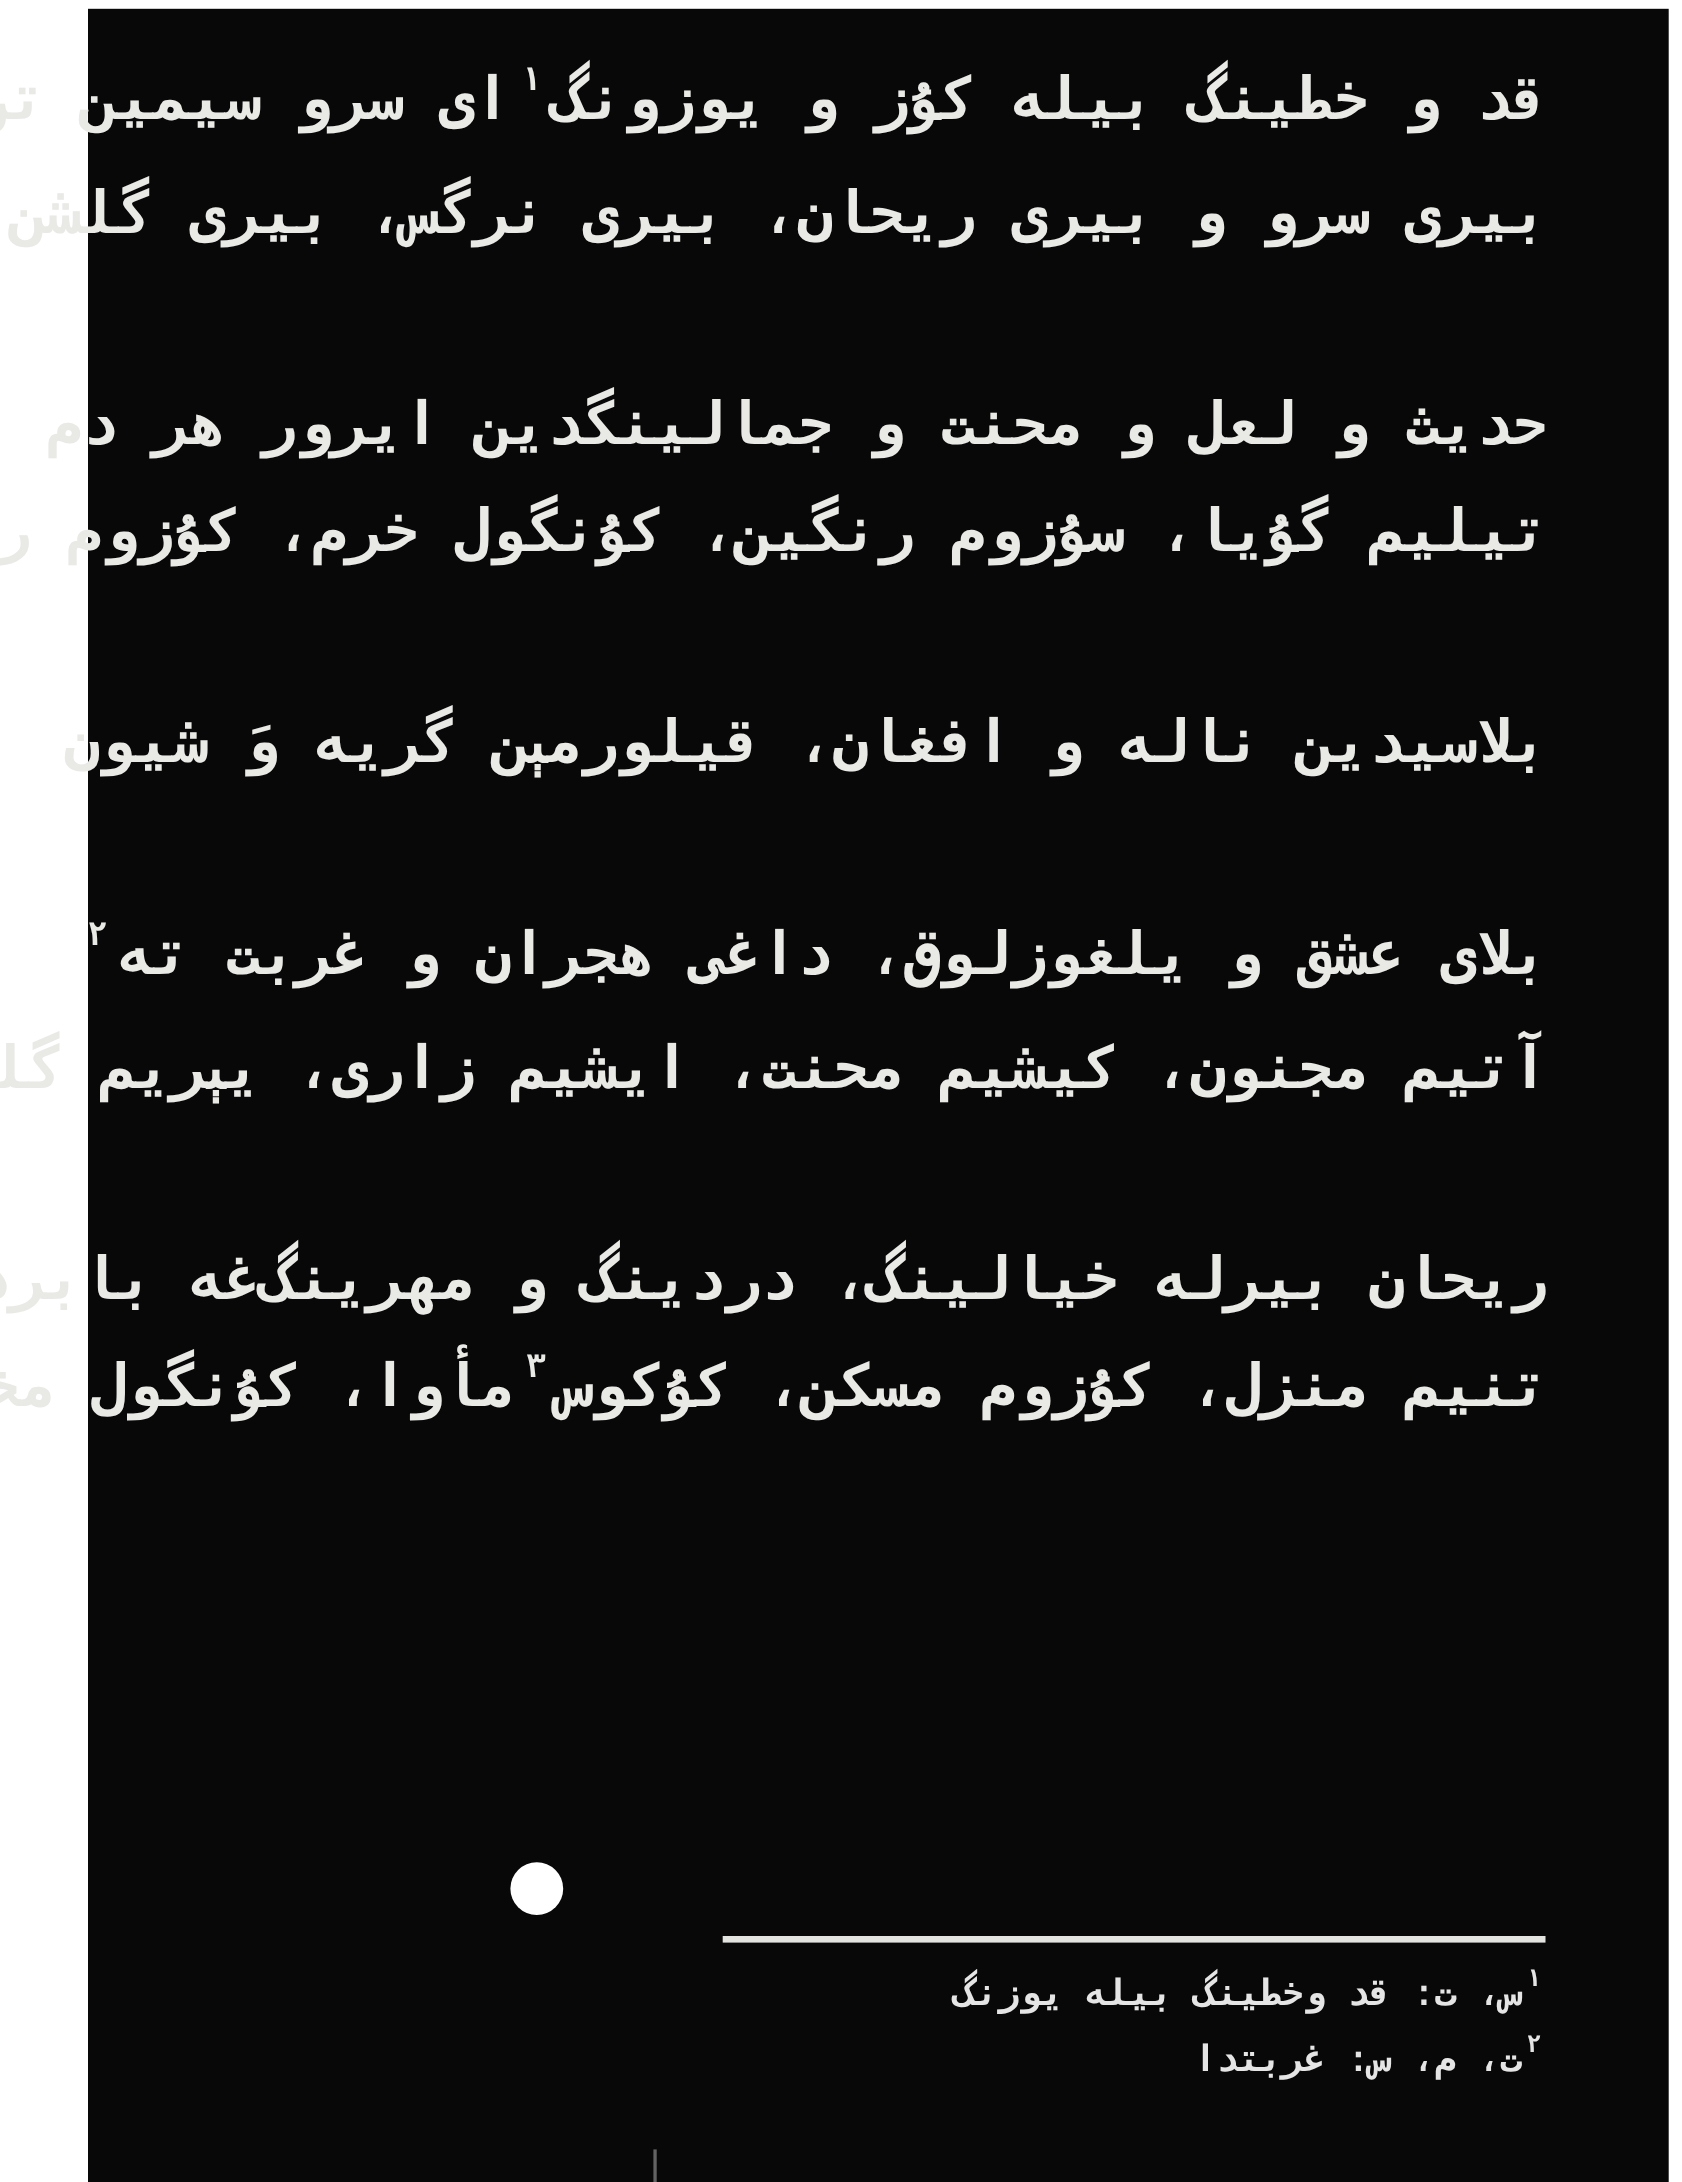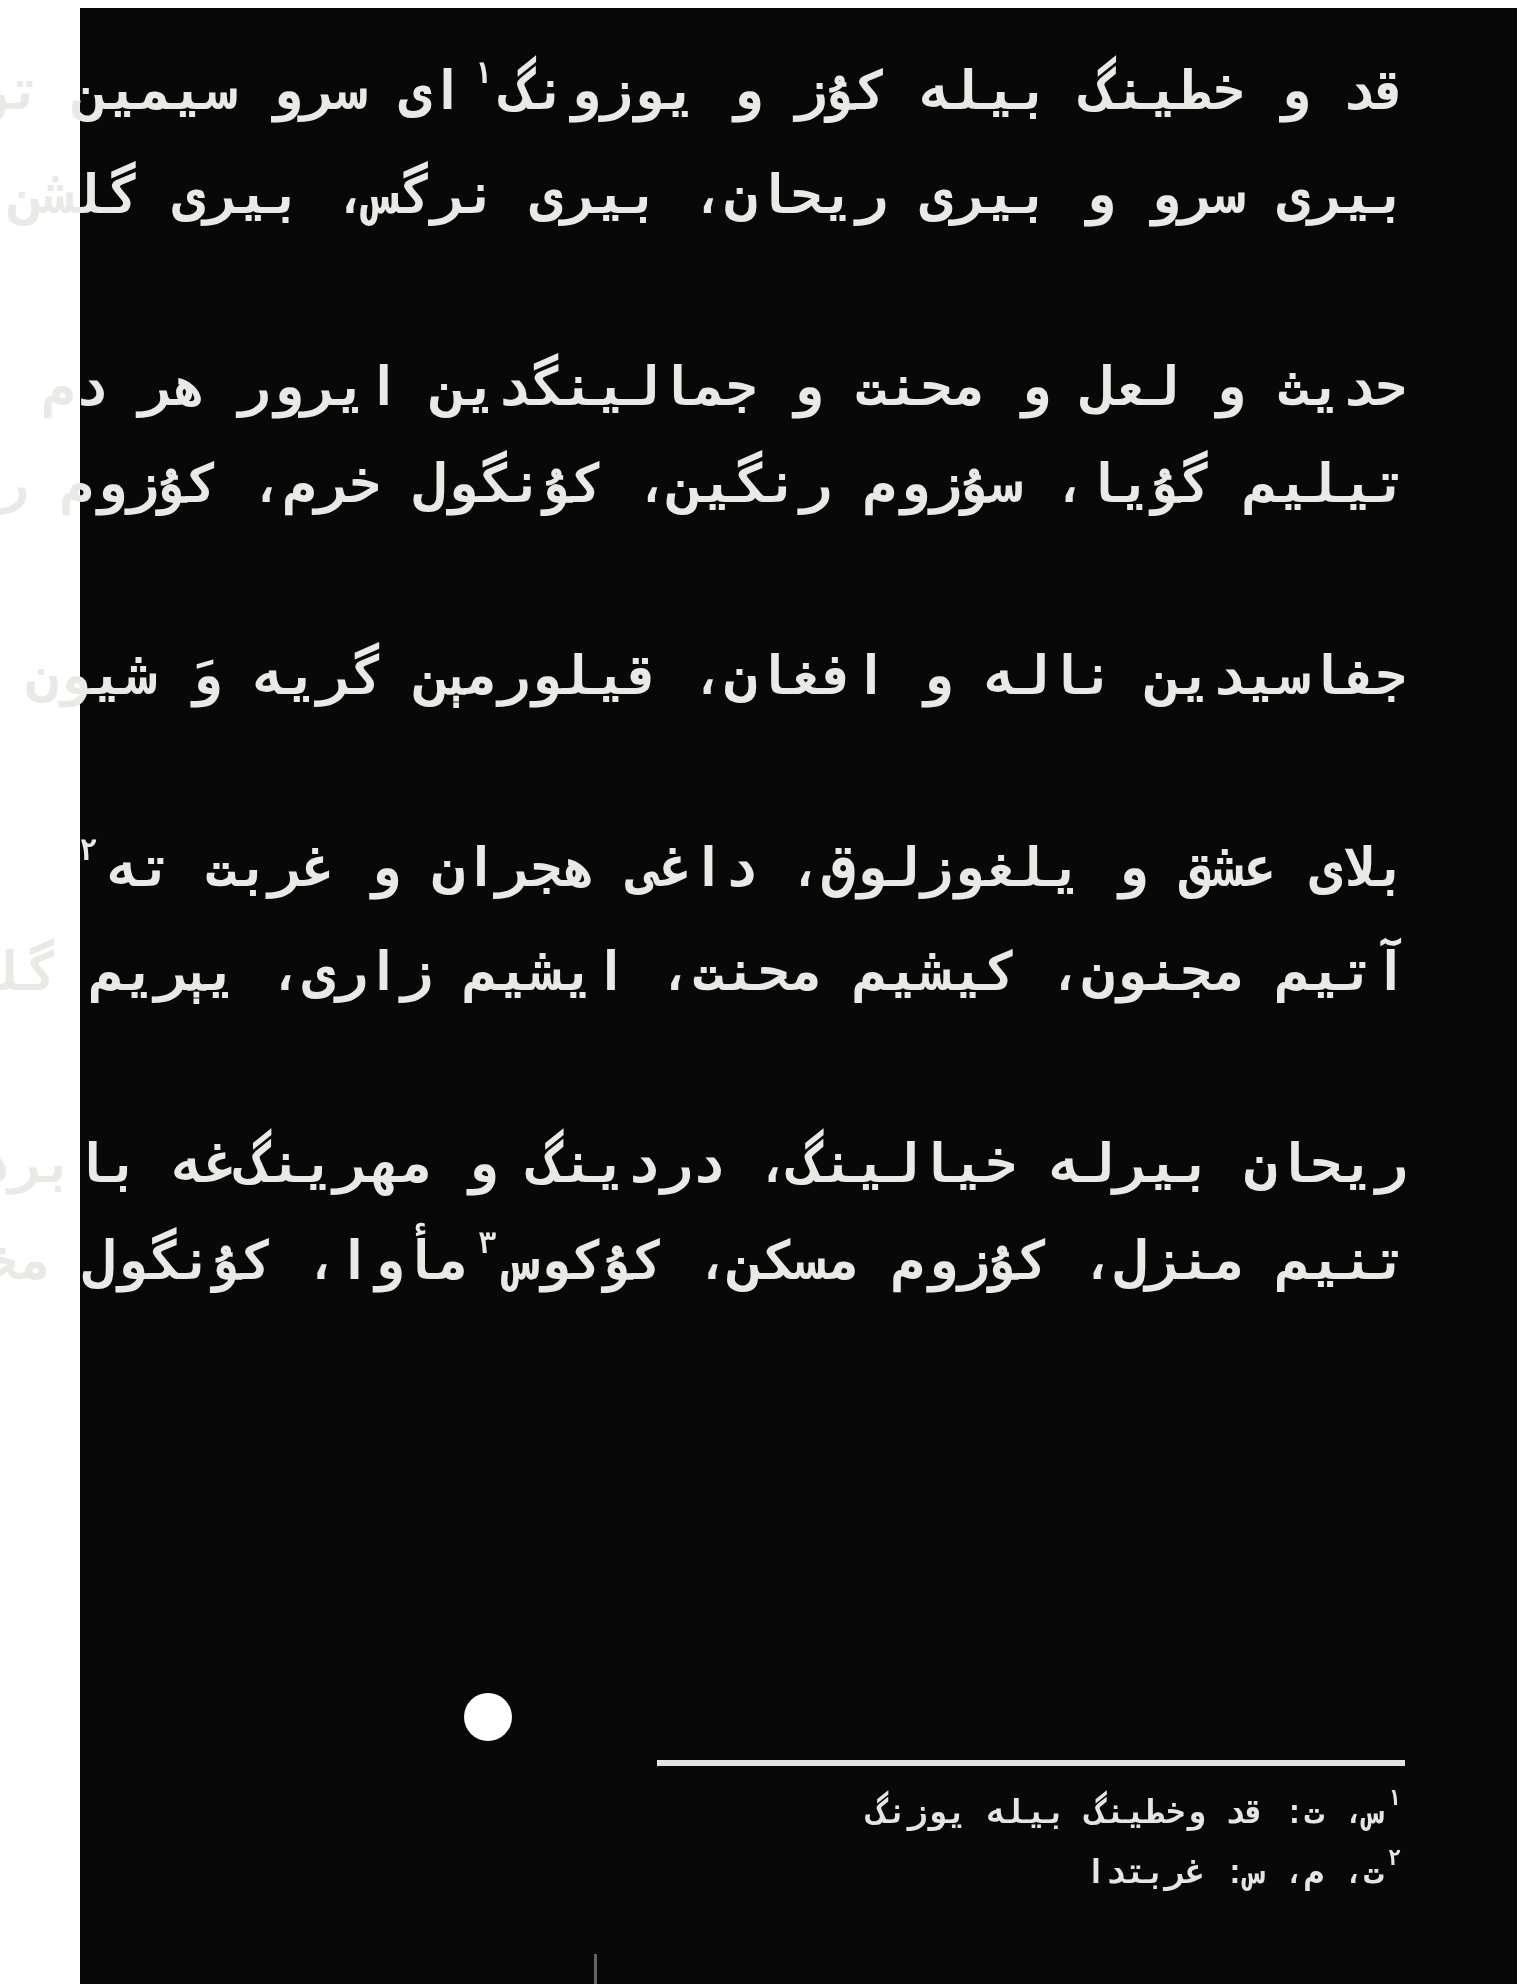--- a/index.html
+++ b/index.html
@@ -91,21 +91,21 @@
         <div class="poem-line"><span>بیری سرو و بیری ریحان، بیری نرگس، بیری گلشن</span></div>
       </div>
 
       <div class="couplet">
         <div class="poem-line"><span>حدیث و لعل و محنت و جمالینگدین ایرور هر دم</span></div>
         <div class="poem-line"><span>تیلیم گۇیا، سۇزوم رنگین، کۇنگول خرم، کۇزوم روشن</span></div>
       </div>
 
 
       <div class="couplet">
-        <div class="poem-line"><span>جفاسیدین ناله و افغان، قیلورمېن گریه وَ شیون</span></div>
+        <div class="poem-line"><span>بلاسیدین ناله و افغان، قیلورمېن گریه وَ شیون</span></div>
       </div>
 
       <div class="couplet">
         <div class="poem-line"><span>بلای عشق و یلغوزلوق، داغی هجران و غربت ته</span><span class="sup">٢</span></div>
         <div class="poem-line"><span>آتیم مجنون، کیشیم محنت، ایشیم زاری، یېریم گلخن</span></div>
       </div>
 
       <div class="couplet">
         <div class="poem-line"><span>ریحان بیرله خیالینگ، دردینگ و مهرینگ‌غه بابردېک</span></div>
         <div class="poem-line"><span>تنیم منزل، کۇزوم مسکن، کۇکوس</span><span class="sup">٣</span><span>مأوا، کۇنگول مخزن</span></div>

